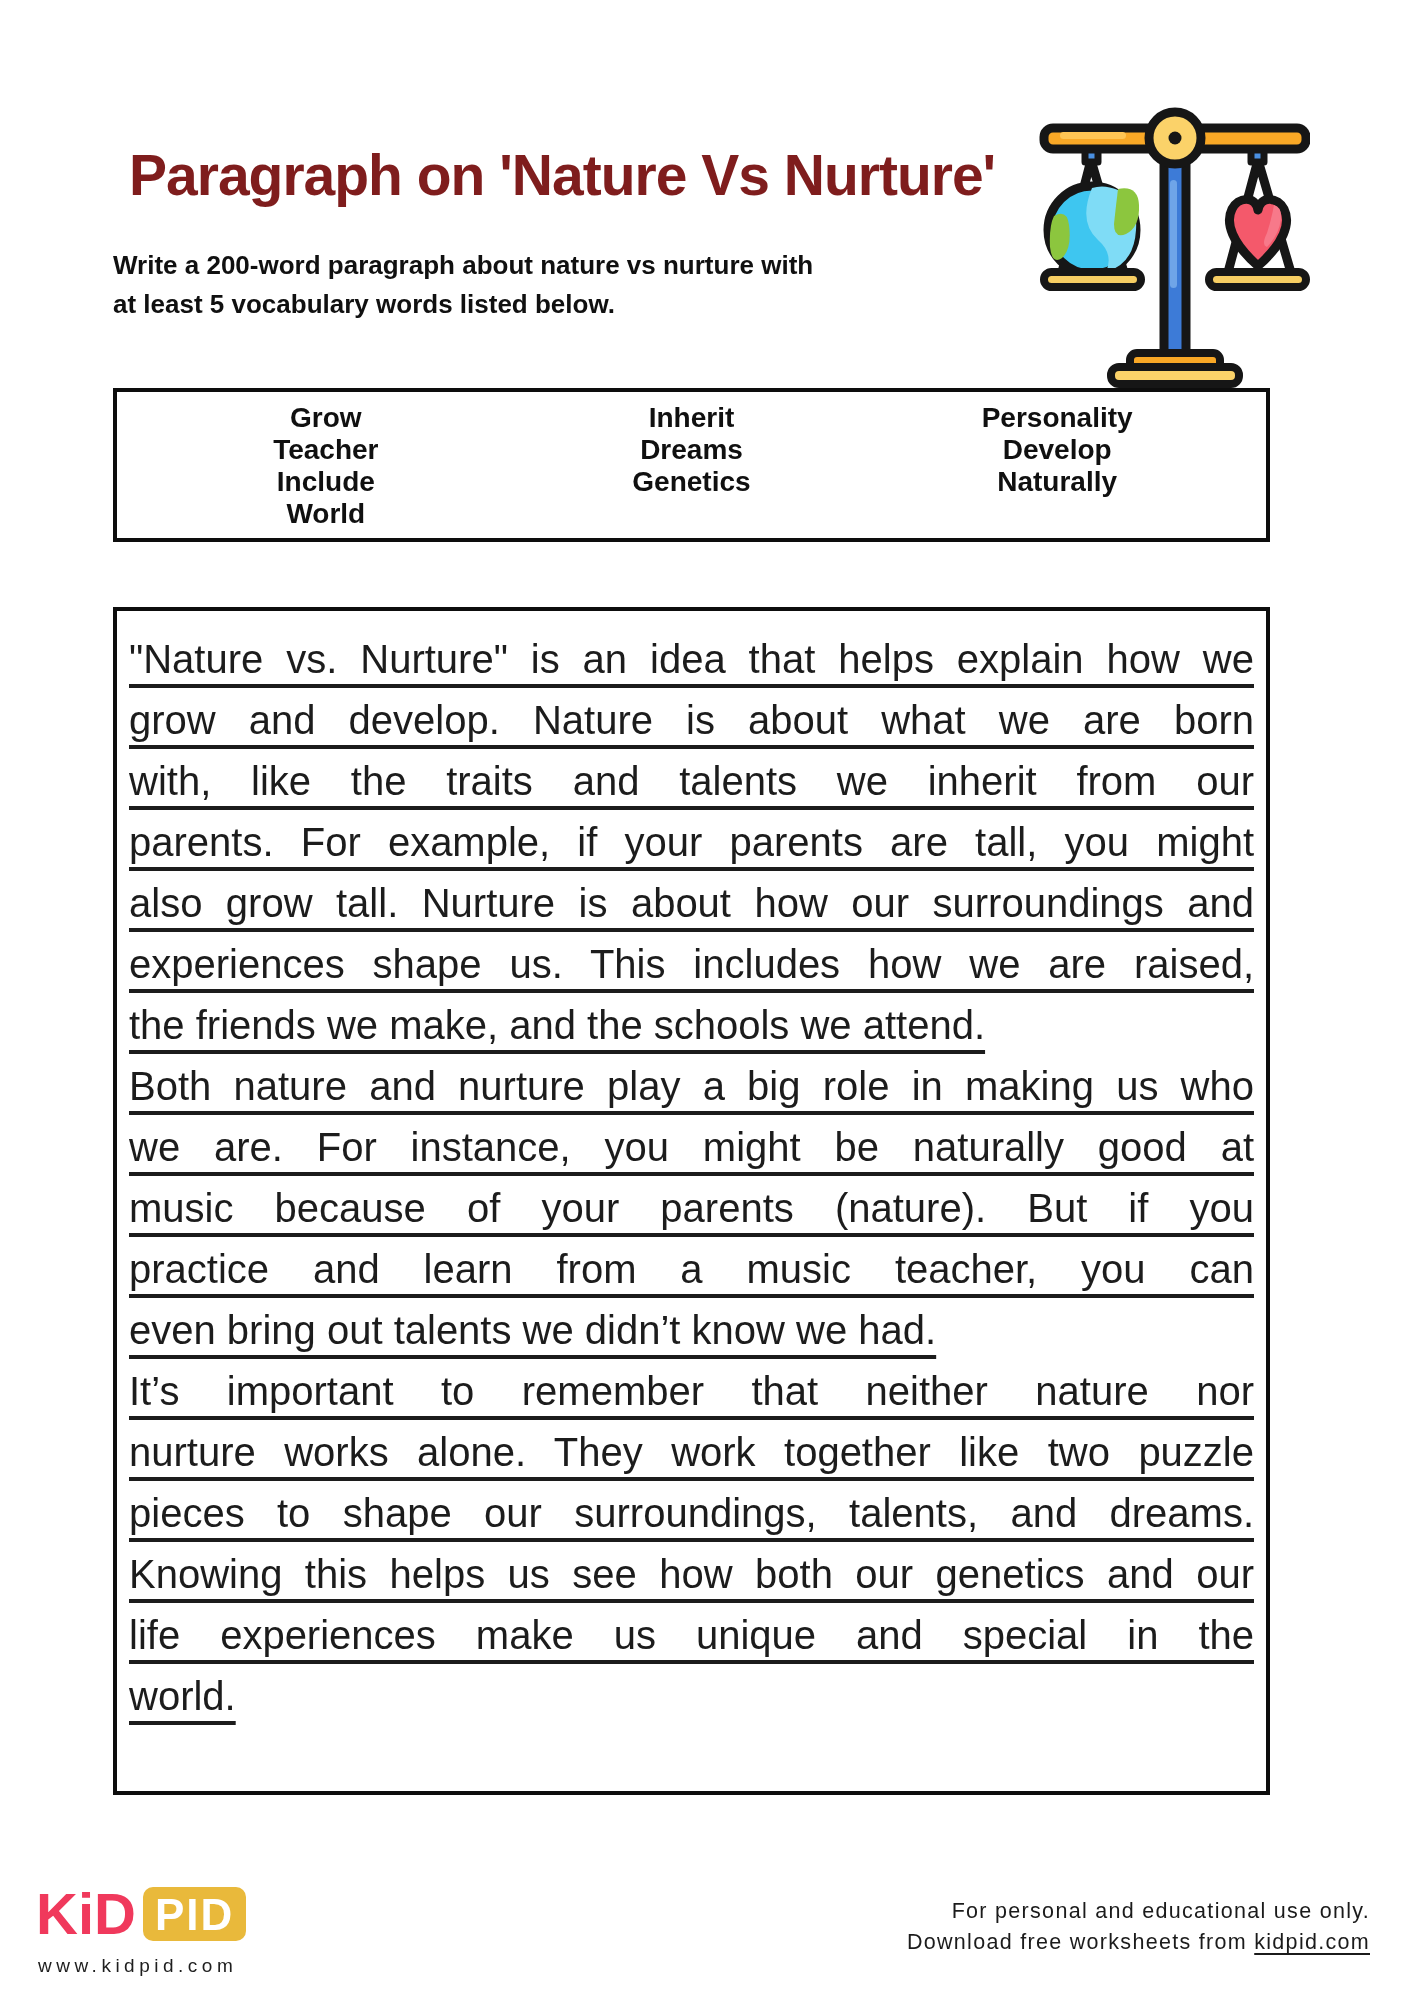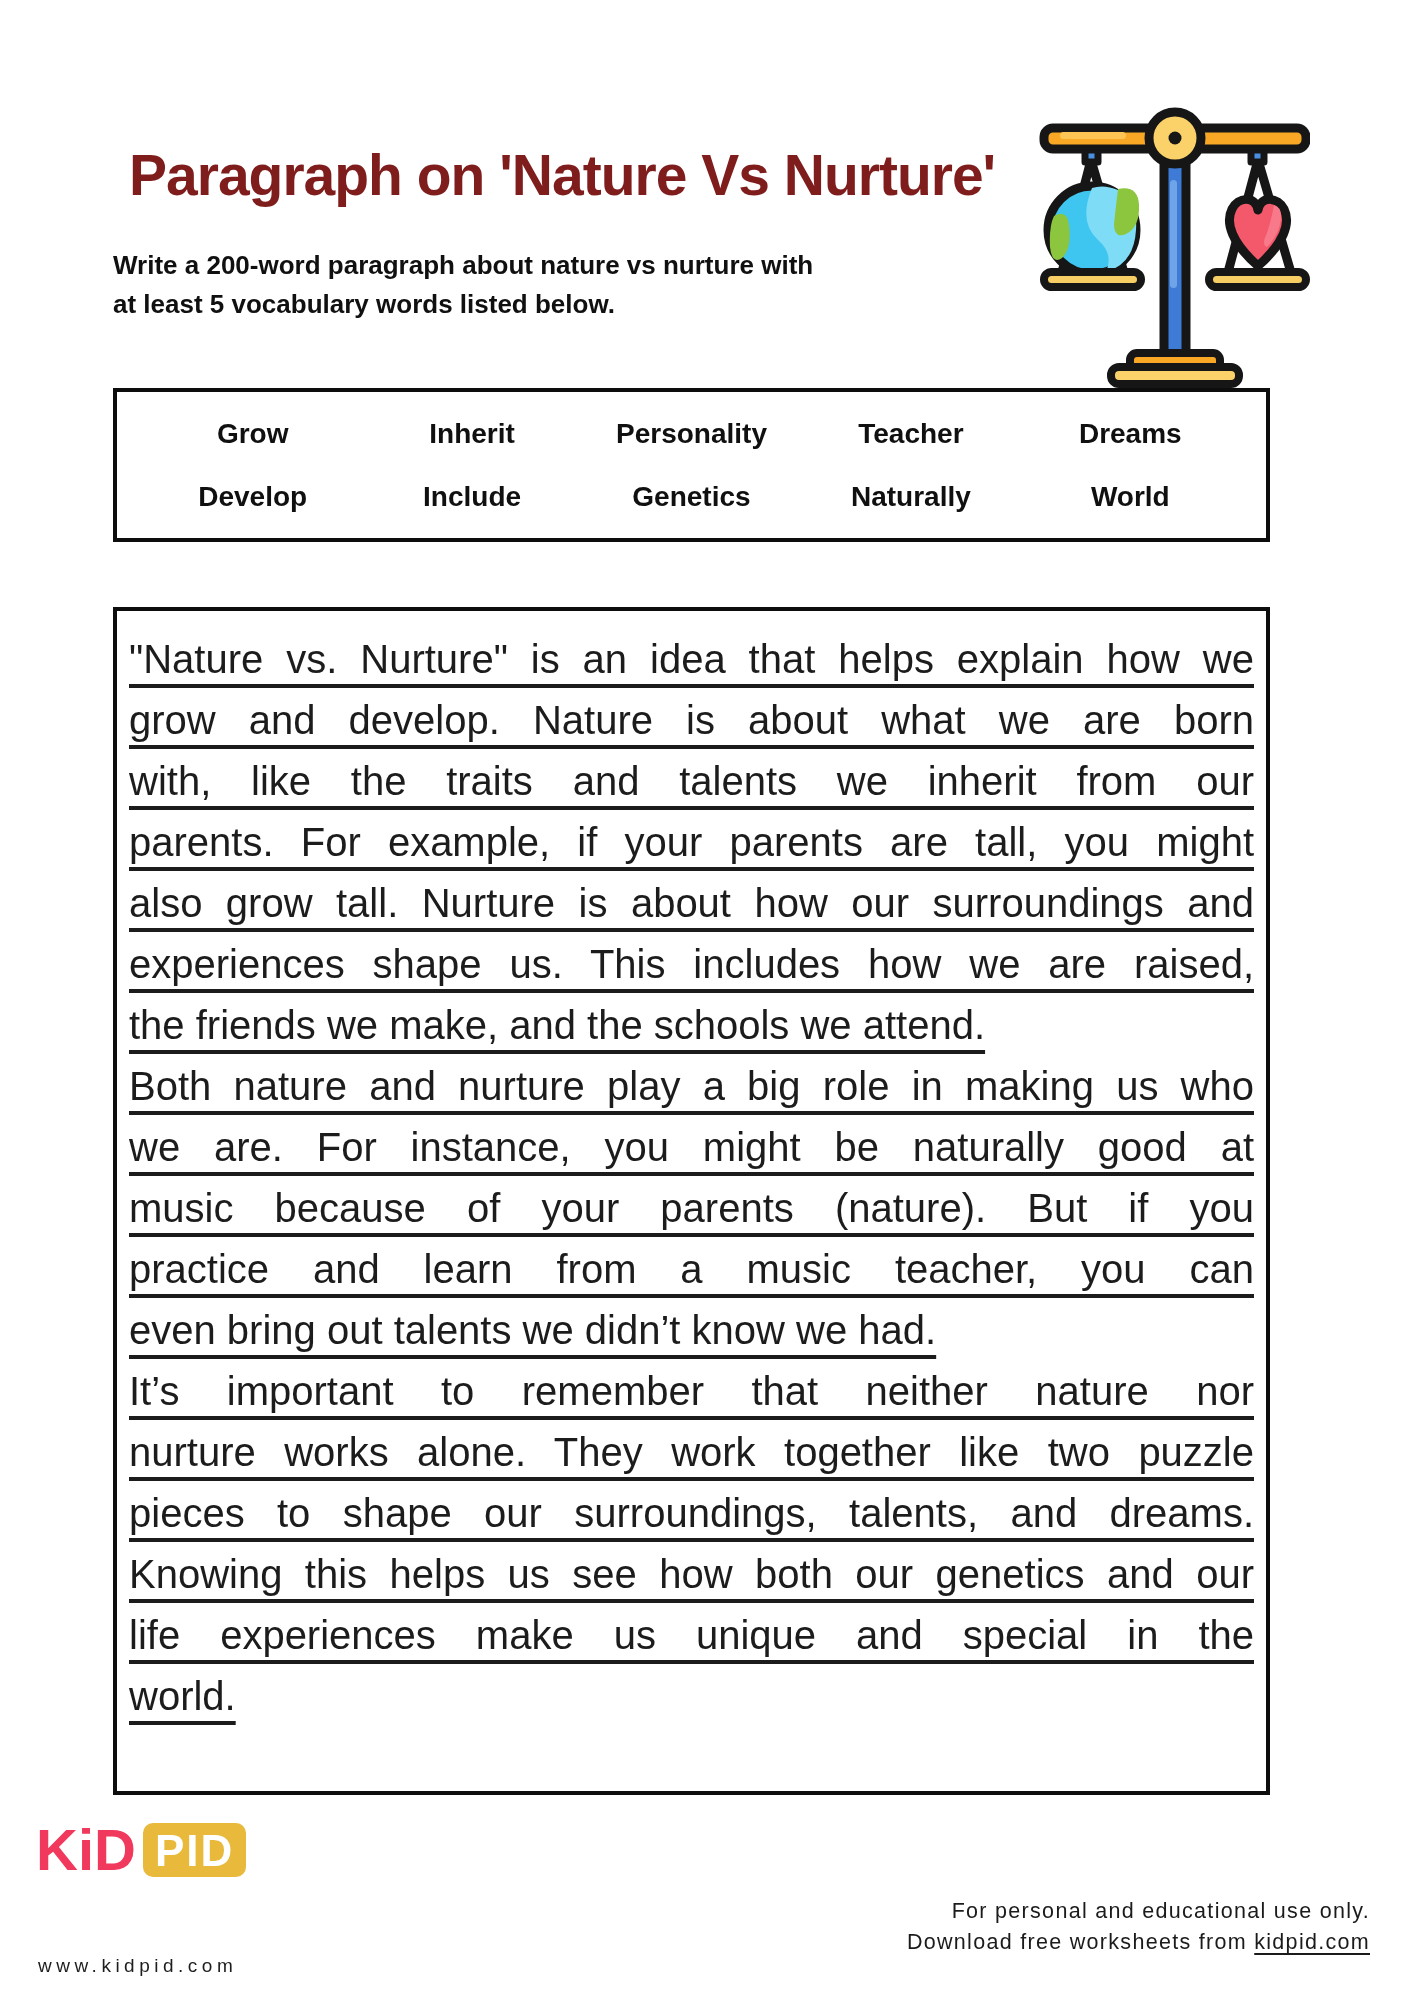--- a/index.html
+++ b/index.html
@@ -18,40 +18,40 @@
     position:absolute; left:113px; top:246px;
     font-size:26px; font-weight:700; line-height:39px; color:#101010;
   }
   
   .scale-wrap { position:absolute; left:1038px; top:102px; width:272px; height:291px; }
   .scale-wrap svg { width:100%; height:100%; display:block; }
   
   .vocab-box {
     position:absolute; left:113px; top:388px; width:1157px; height:154px;
     border:4px solid #0d0d0d; box-sizing:border-box;
-    display:grid; grid-template-columns:repeat(5,1fr); grid-auto-rows:1fr;
+    display:grid; grid-template-columns:repeat(3,1fr); grid-auto-rows:1fr;
     align-items:center; justify-items:center; padding:10px 26px;
   }
   .vocab-word { font-size:28px; font-weight:700; color:#101010; }
   
   .essay-box {
     position:absolute; left:113px; top:607px; width:1157px; height:1188px;
     border:4px solid #0d0d0d; box-sizing:border-box;
     padding:18px 12px 0 12px;
   }
   .essay-line {
     font-size:40px; line-height:61px; color:#1c1c1c;
     text-align:justify; text-align-last:justify;
     text-decoration:underline; text-decoration-thickness:3.5px; text-underline-offset:11px;
     white-space:normal;
   }
   .essay-line.para-end { text-align-last:left; }
   
   .logo {
-    position:absolute; left:36px; top:1816px;
+    position:absolute; left:36px; top:1880px;
     display:flex; align-items:center; gap:7px;
   }
   .logo .kid { font-size:58px; font-weight:800; letter-spacing:0px; color:#F0395C; }
   .logo .pid {
     font-size:44px; font-weight:800; color:#ffffff; background:#E9B93B;
     padding:3px 12px 1px 12px; border-radius:10px; letter-spacing:2px;
   }
   .website {
     position:absolute; left:38px; top:1955px;
     font-size:19px; letter-spacing:4.5px; color:#1e1e1e;text-align:center;

